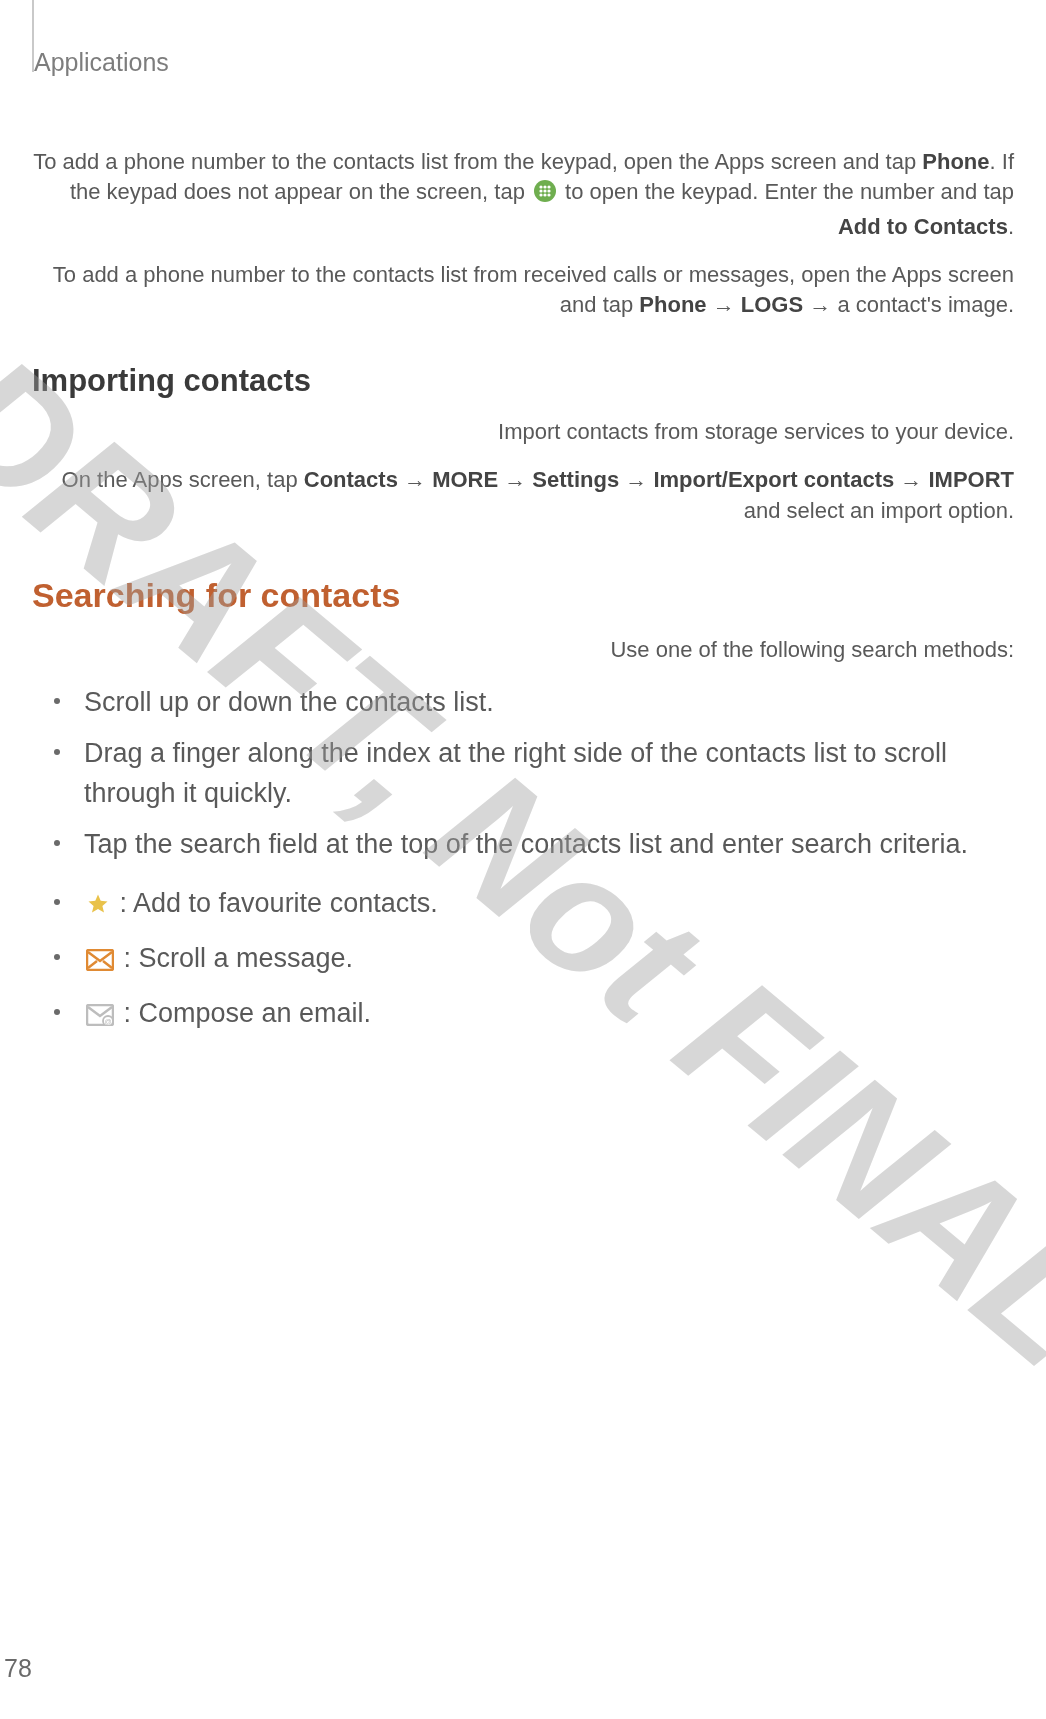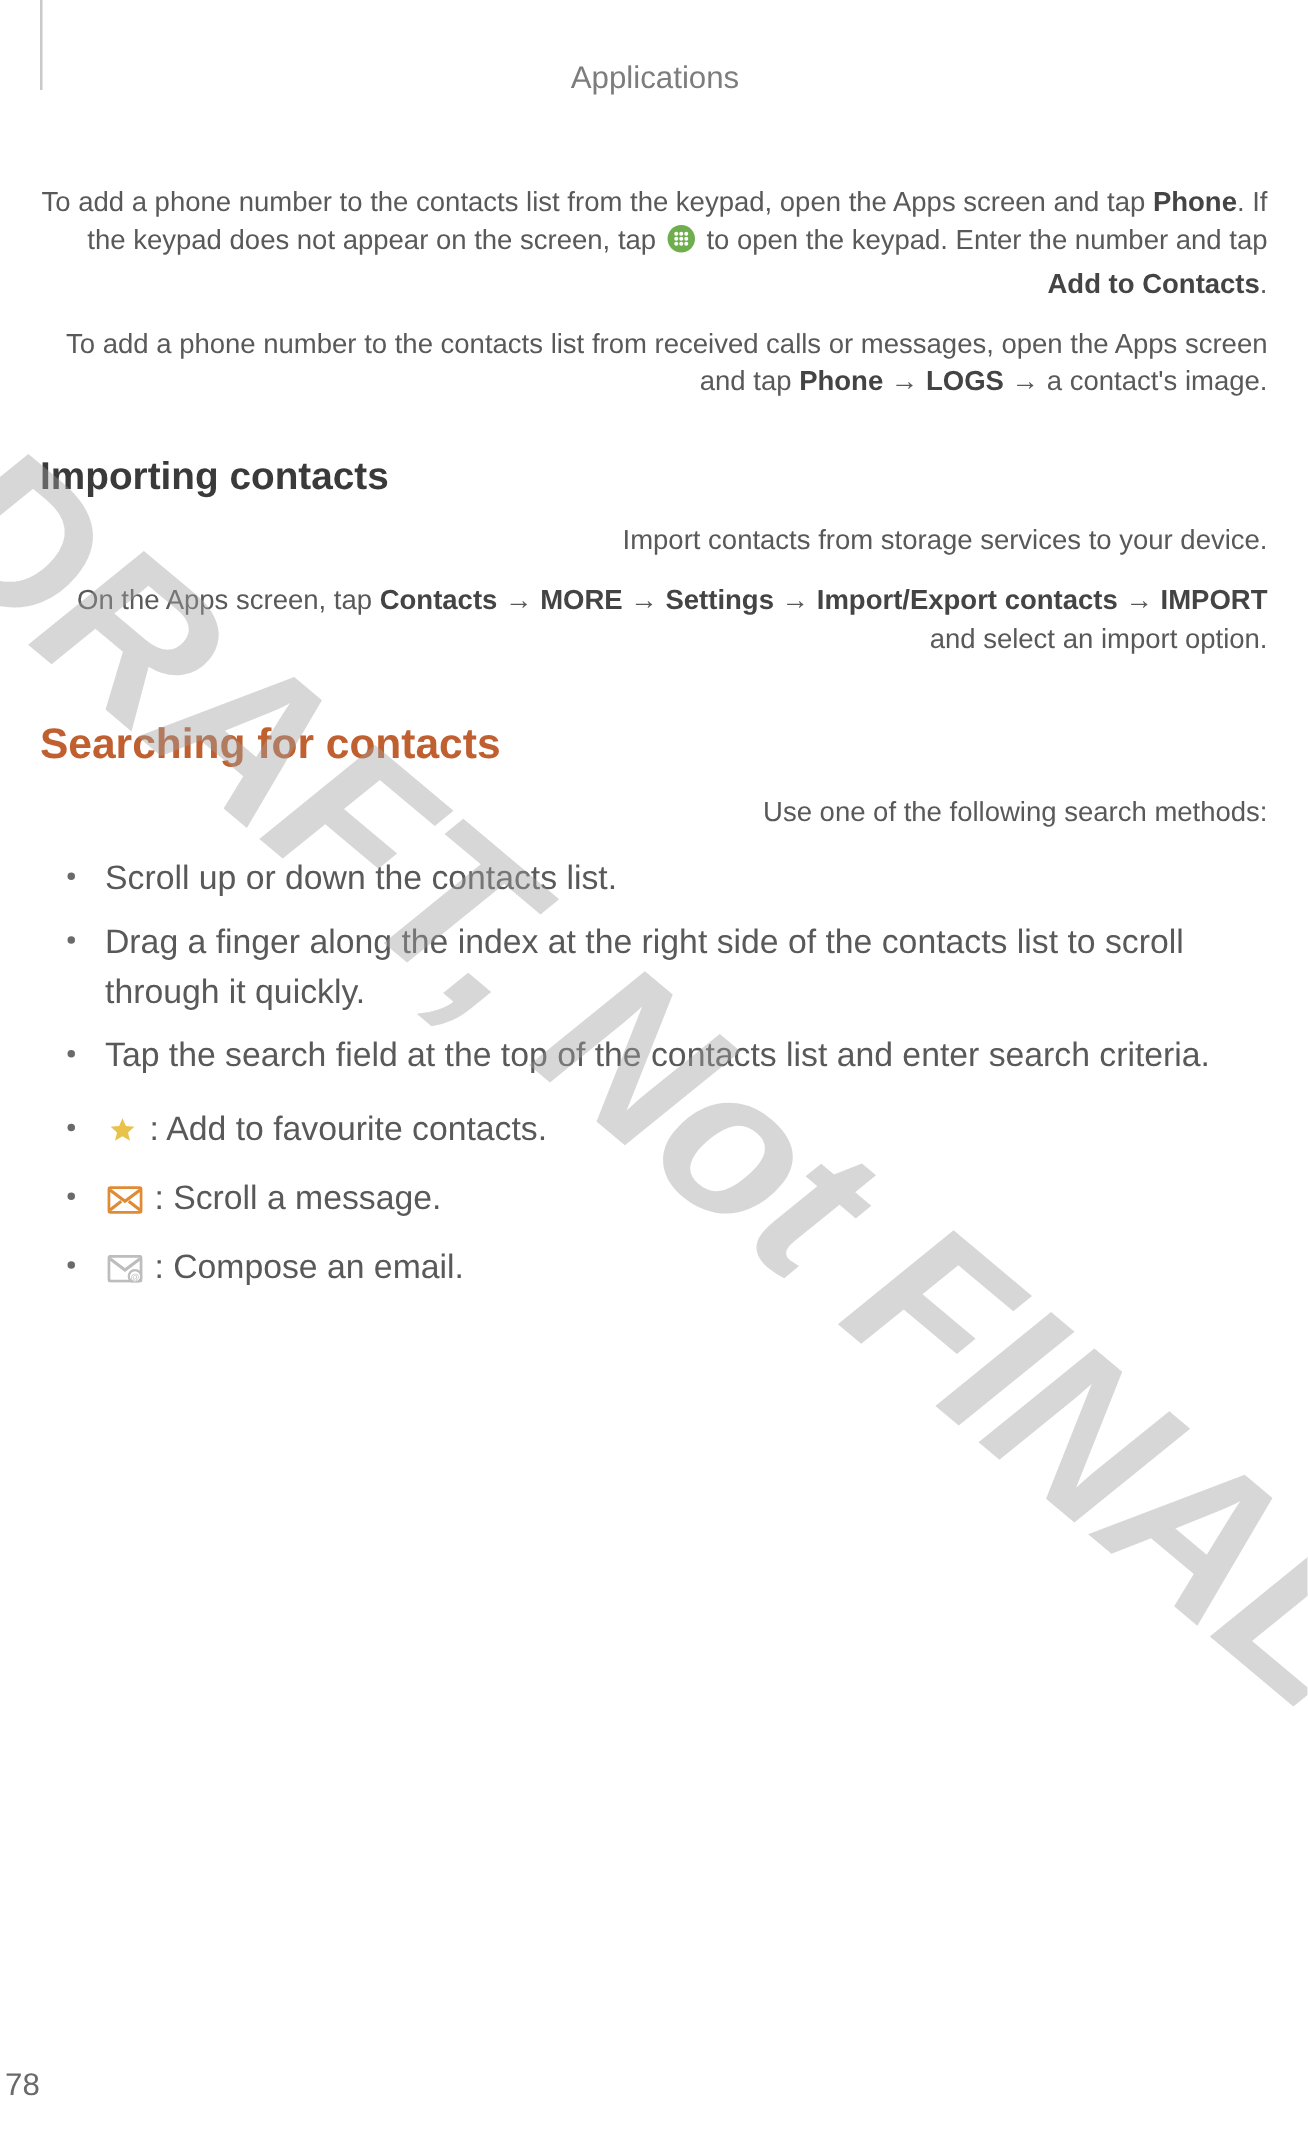--- a/index.html
+++ b/index.html
@@ -25,21 +25,20 @@
     top: 0;
     width: 0;
     height: 72px;
     border-left: 2px solid #c9c9c9;
   }
   .header-title {
     font-size: 25px;
     color: #7d7d7d;
     margin: 0 0 70px 2px;
     font-weight: 400;
-    text-align: center;
   }
   .body-text {
     font-size: 22px;
     line-height: 1.38;
     color: #595959;
     margin: 0 0 18px 0;
     text-align: right;
   }
   .bold { font-weight: 700; color: #444; }
   .arrow { font-weight: 400; }

